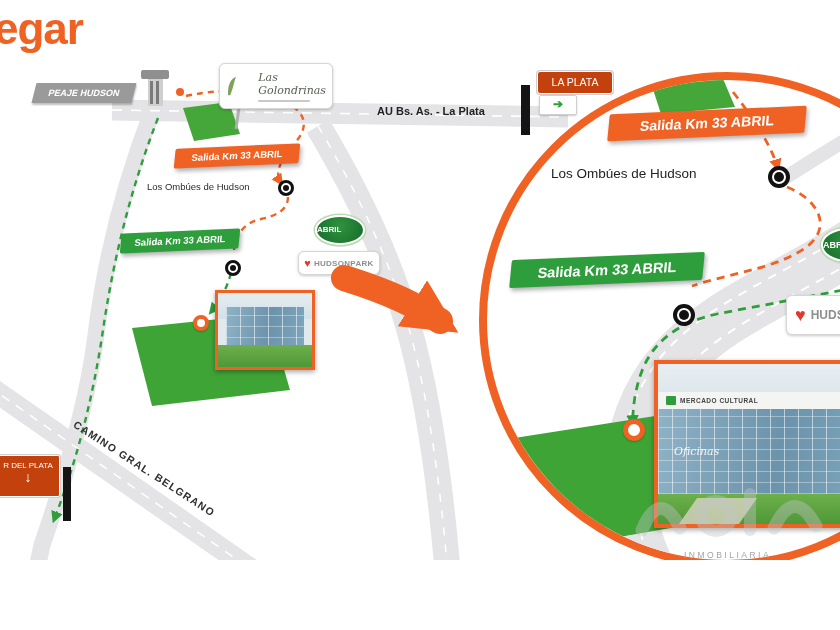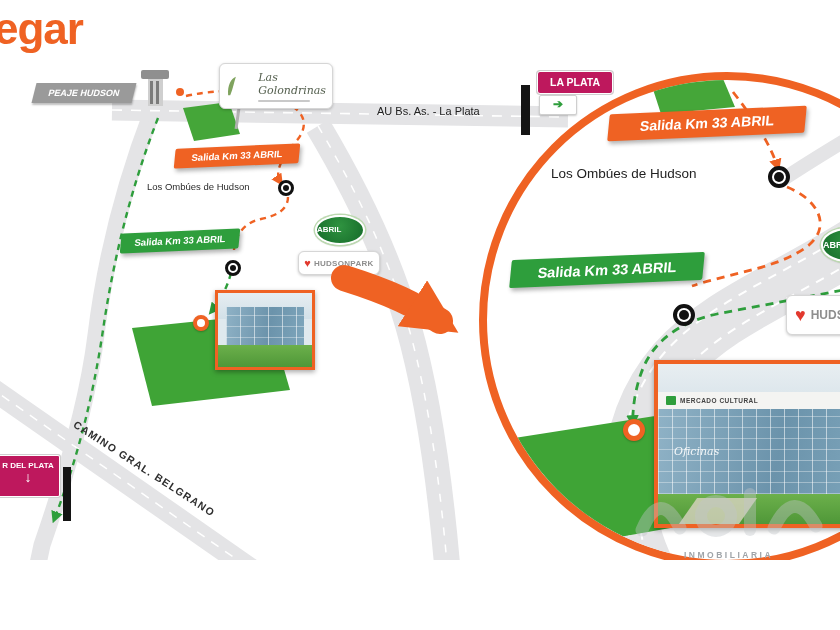--- a/index.html
+++ b/index.html
@@ -10,23 +10,23 @@
          box-shadow:2px 3px 4px rgba(0,0,0,.3);transform:skewX(-8deg) rotate(-2.5deg);}
   .badge-o{background:#EF6223;}
   .badge-g{background:#2E9E3C;}
   .bullseye{border-radius:50%;background:#fff;border:3px solid #111;}
   .bullseye::after{content:"";position:absolute;inset:2px;background:#111;border-radius:50%;}
   .bullseye.big{border-width:4px;}
   .oring{border-radius:50%;background:#fff;border:4px solid #EF6223;box-shadow:0 1px 2px rgba(0,0,0,.25);}
   .oring.big{border-width:5px;}
   .sign-white{background:#fff;border:1px solid #d6d6d6;border-radius:6px;
               box-shadow:0 1px 3px rgba(0,0,0,.22);}
-  .gsign{background:#be185d;color:#fff;font-weight:bold;text-align:center;border-radius:3px;
+  .gsign{background:#c2410c;color:#fff;font-weight:normal;text-align:center;border-radius:3px;
          box-shadow:0 0 0 1px #cfcfcf;border:1px solid #fff;}
-  .label{color:#222;font-weight:normal;}
+  .label{color:#222;font-weight:bold;}
   #magnifier{position:absolute;left:479px;top:72px;width:480px;height:480px;background:#fff;
              border:8px solid #EF6223;border-radius:50%;overflow:hidden;z-index:20;box-sizing:content-box;}
   .photo{border:4px solid #EF6223;box-sizing:border-box;background:#dfe9ee;overflow:hidden;
          box-shadow:0 2px 5px rgba(0,0,0,.35);}
   .glass{background:linear-gradient(100deg,#8fb2c6,#6b93ab 55%,#7ea6bc);}
   .glass .mullions{position:absolute;inset:0;
       background:repeating-linear-gradient(90deg,rgba(255,255,255,.55) 0 1px,transparent 1px 14px),
                  repeating-linear-gradient(0deg,rgba(255,255,255,.35) 0 1px,transparent 1px 11px);}
   .lawn{background:linear-gradient(#6cb04b,#4f9738);}
   .heart{color:#e2392e;line-height:1;}
@@ -207,21 +207,21 @@
       <div class="mullions"></div>
       <div style="position:absolute;left:16px;top:36px;color:#fff;opacity:.9;font-size:11px;
                   font-family:'DejaVu Serif',serif;font-style:italic;">Oficinas</div>
     </div>
     <div class="abs lawn" style="left:0;bottom:0;right:0;height:30px;">
       <div style="position:absolute;left:30px;top:4px;width:60px;height:26px;background:#d9d3c2;
                   transform:skewX(-35deg);opacity:.8;"></div>
     </div>
   </div>
 
-  <div class="abs" style="left:628px;top:480px;width:212px;height:90px;z-index:40;pointer-events:none;font-weight:bold;">
+  <div class="abs" style="left:628px;top:480px;width:212px;height:90px;z-index:40;pointer-events:none;">
     <svg width="212" height="64" viewBox="0 0 212 64" style="opacity:.4;">
       <path d="M14,50 Q32,8 52,48" fill="none" stroke="#c2c6ca" stroke-width="13" stroke-linecap="round"></path>
       <circle cx="88" cy="36" r="15" fill="none" stroke="#c2c6ca" stroke-width="12"></circle>
       <path d="M122,14 L122,50" fill="none" stroke="#c2c6ca" stroke-width="12" stroke-linecap="round"></path>
       <path d="M146,48 Q166,6 188,46" fill="none" stroke="#c2c6ca" stroke-width="13" stroke-linecap="round"></path>
     </svg>
     <div style="position:absolute;left:56px;top:70px;font-size:8.5px;letter-spacing:2.5px;color:#9fa4a8;">INMOBILIARIA</div>
   </div>
 
 </div>

